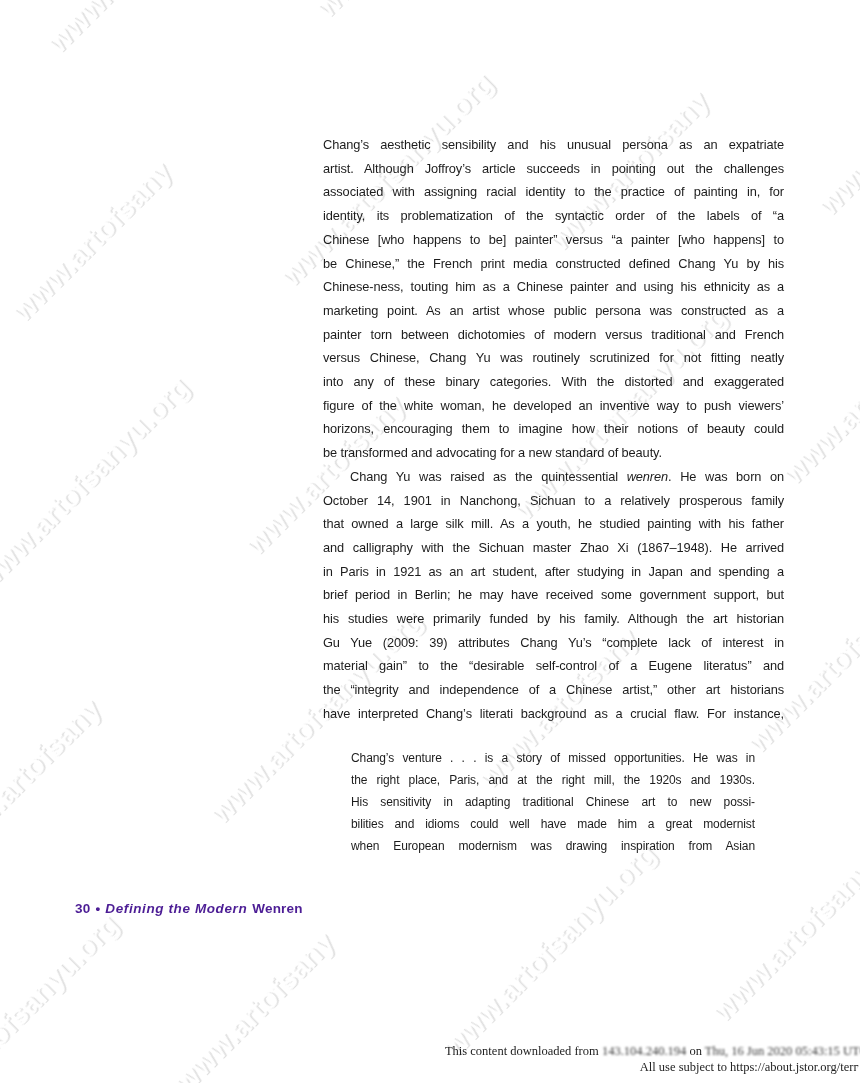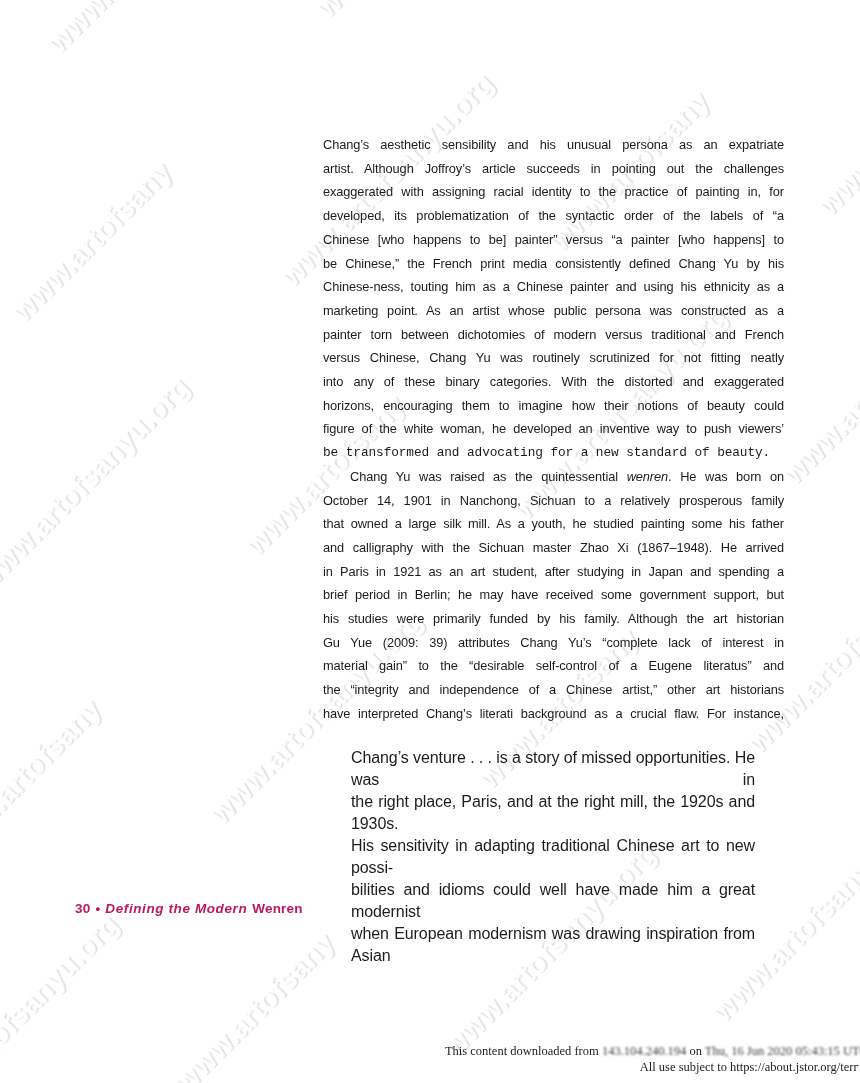--- a/index.html
+++ b/index.html
@@ -21,38 +21,38 @@
     width: 461px;
     font-size: 12.8px;
     letter-spacing: -0.1px;
   }
   .line {
     line-height: 23.7px;
     text-align: justify;
     text-align-last: justify;
     white-space: normal;
   }
-  .line.last { text-align-last: left; font-family: Liberation Mono, monospace; }
+  .line.last { text-align-last: left; }
   .line.indent { padding-left: 27px; }
   .quote {
     margin: 21px 29px 0 28px;
-    font-size: 16px;
+    font-size: 12px;
   }
   .qline {
     line-height: 22px;
     text-align: justify;
     text-align-last: justify;
   }
   .running-footer {
     position: absolute;
     left: 75px;
     top: 901px;
     font-size: 13.5px;
     font-weight: bold;
-    color: #be185d;
+    color: #4c1d95;
     letter-spacing: 0.2px;
     white-space: nowrap;
   }
   .running-footer .sep { margin: 0 5px; }
   .running-footer .ital { font-style: italic; margin-right: 5px; letter-spacing: 0.6px; }
   .jstor-footer {
     position: absolute;
     left: 8px;
     top: 1043px;
     width: 860px;
@@ -83,35 +83,35 @@
         </g>
       </pattern>
     </defs>
     <rect width="860" height="1083" fill="url(#wmp)"></rect>
   </svg>
 
   <main class="content">
     <div id="paragraphs">
         <div class="line">Chang’s aesthetic sensibility and his unusual persona as an expatriate</div>
         <div class="line">artist. Although Joffroy’s article succeeds in pointing out the challenges</div>
-        <div class="line">exaggerated with assigning racial identity to the practice of painting in, for</div>
-        <div class="line">developed, its problematization of the syntactic order of the labels of “a</div>
+        <div class="line">associated with assigning racial identity to the practice of painting in, for</div>
+        <div class="line">identity, its problematization of the syntactic order of the labels of “a</div>
         <div class="line">Chinese [who happens to be] painter” versus “a painter [who happens] to</div>
-        <div class="line">be Chinese,” the French print media consistently defined Chang Yu by his</div>
+        <div class="line">be Chinese,” the French print media constructed defined Chang Yu by his</div>
         <div class="line">Chinese-ness, touting him as a Chinese painter and using his ethnicity as a</div>
         <div class="line">marketing point. As an artist whose public persona was constructed as a</div>
         <div class="line">painter torn between dichotomies of modern versus traditional and French</div>
         <div class="line">versus Chinese, Chang Yu was routinely scrutinized for not fitting neatly</div>
         <div class="line">into any of these binary categories. With the distorted and exaggerated</div>
+        <div class="line">figure of the white woman, he developed an inventive way to push viewers’</div>
         <div class="line">horizons, encouraging them to imagine how their notions of beauty could</div>
-        <div class="line">figure of the white woman, he developed an inventive way to push viewers’</div>
         <div class="line last">be transformed and advocating for a new standard of beauty.</div>
         <div class="line indent">Chang Yu was raised as the quintessential <i>wenren</i>. He was born on</div>
         <div class="line">October 14, 1901 in Nanchong, Sichuan to a relatively prosperous family</div>
-        <div class="line">that owned a large silk mill. As a youth, he studied painting some his father</div>
+        <div class="line">that owned a large silk mill. As a youth, he studied painting with his father</div>
         <div class="line">and calligraphy with the Sichuan master Zhao Xi (1867–1948). He arrived</div>
         <div class="line">in Paris in 1921 as an art student, after studying in Japan and spending a</div>
         <div class="line">brief period in Berlin; he may have received some government support, but</div>
         <div class="line">his studies were primarily funded by his family. Although the art historian</div>
         <div class="line">Gu Yue (2009: 39) attributes Chang Yu’s “complete lack of interest in</div>
         <div class="line">material gain” to the “desirable self-control of a Eugene literatus” and</div>
         <div class="line">the “integrity and independence of a Chinese artist,” other art historians</div>
         <div class="line">have interpreted Chang’s literati background as a crucial flaw. For instance,</div>
       </div>
     <blockquote class="quote" id="quote" style="margin-top:21px">

